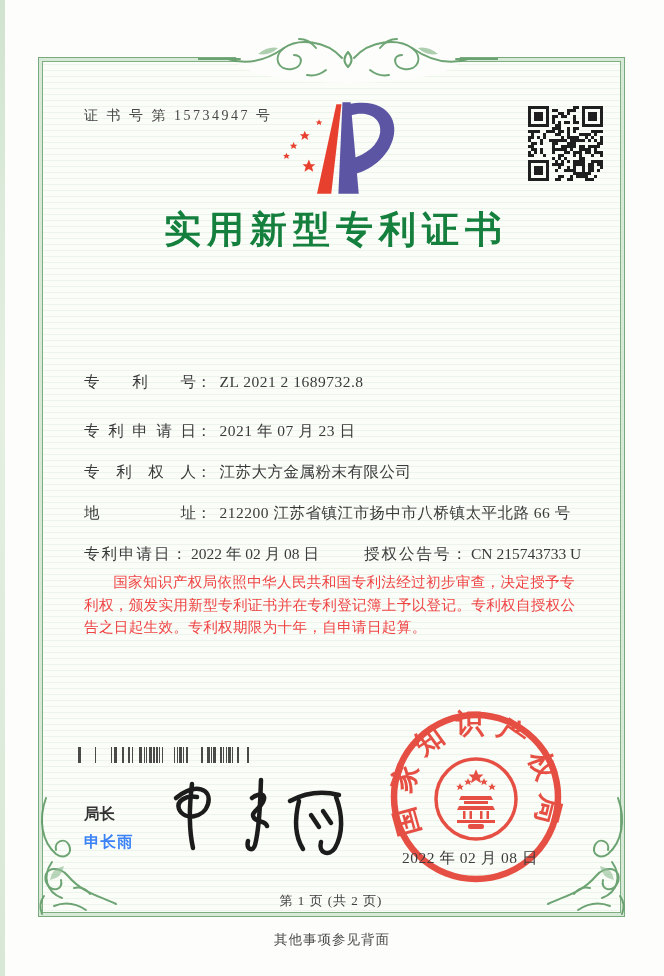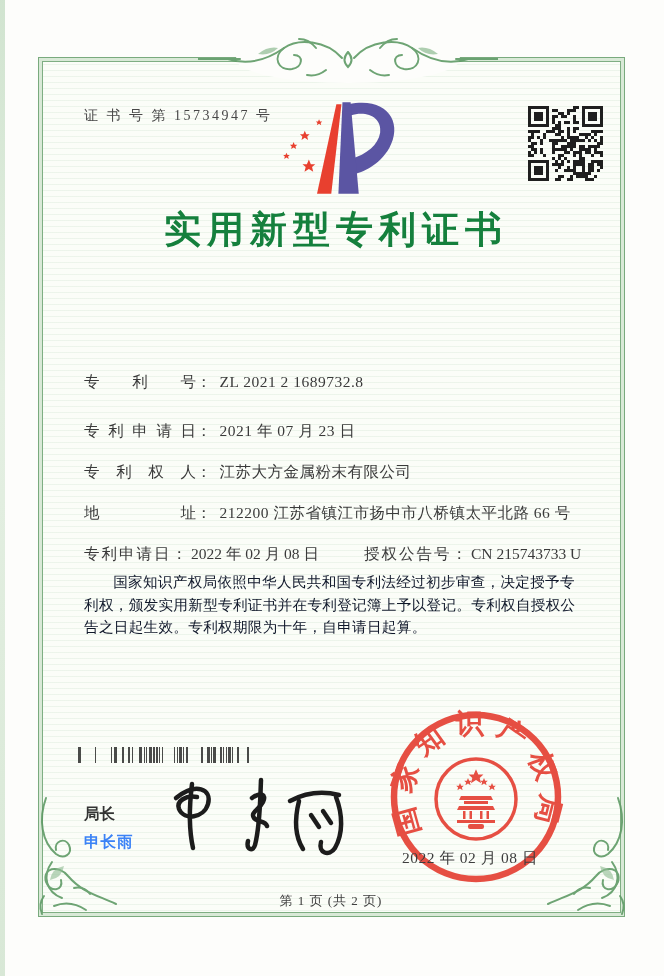--- a/index.html
+++ b/index.html
@@ -17,21 +17,21 @@
   .abs{position:absolute;}
   .cert-no{left:84px;top:107px;font-size:14px;letter-spacing:2.5px;color:#474747;}
   .title{left:38px;top:205px;width:596px;text-align:center;font-size:37px;font-weight:700;
          letter-spacing:6px;color:#15803d;}
   .field-row{left:84px;width:520px;font-size:15.5px;color:#3a3a3a;white-space:nowrap;}
   .flabel{display:inline-block;width:112px;text-align:justify;text-align-last:justify;vertical-align:bottom;}
   .fcolon{display:inline-block;margin-right:8px;}
   .fvalue{letter-spacing:0.5px;}
   .grant-pair{white-space:nowrap;font-size:15.5px;color:#3a3a3a;}
   .glabel{letter-spacing:2px;}
-  .paras{left:84px;top:571px;width:500px;font-size:14.6px;line-height:22.6px;color:#0f172a;}
+  .paras{left:84px;top:571px;width:500px;font-size:14.6px;line-height:22.6px;color:#ef4444;}
   .paras p{margin:0 0 1px 0;text-indent:2em;letter-spacing:0.3px;}
   .director-title{left:84px;top:804px;font-size:15.5px;font-weight:600;color:#333;}
   .director-name{left:84px;top:832px;font-size:15.5px;font-weight:700;color:#3b82f6;letter-spacing:1px;}
   .stamp-date{left:402px;top:848px;font-size:15.5px;color:#3d3d3d;letter-spacing:0.5px;z-index:6;}
   .page-info{left:38px;top:892px;width:586px;text-align:center;font-size:13px;letter-spacing:1px;color:#404040;}
   .back-note{left:0;top:931px;width:664px;text-align:center;font-size:13.5px;color:#4a4a4a;letter-spacing:1px;}
   .orn{position:absolute;pointer-events:none;}
   svg{display:block;}
 </style>
 </head>
@@ -526,14 +526,15 @@
         <rect x="-19" y="23" width="38" height="3"></rect>
         <rect x="-8" y="27" width="16" height="5" rx="2"></rect>
       </g>
     </g>
   </svg>
 
   <div class="abs stamp-date">2022 年 02 月 08 日</div>
 
   <div class="abs page-info">第 1 页 (共 2 页)</div>
 
+  <div class="abs back-note">其他事项参见背面</div>
 
 </div>
 
 </body></html>

